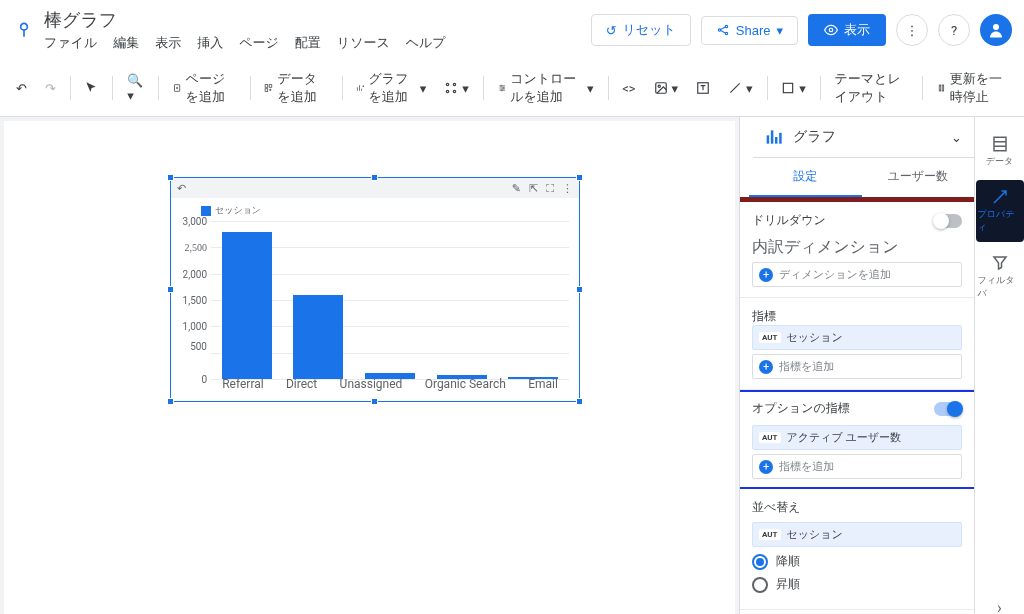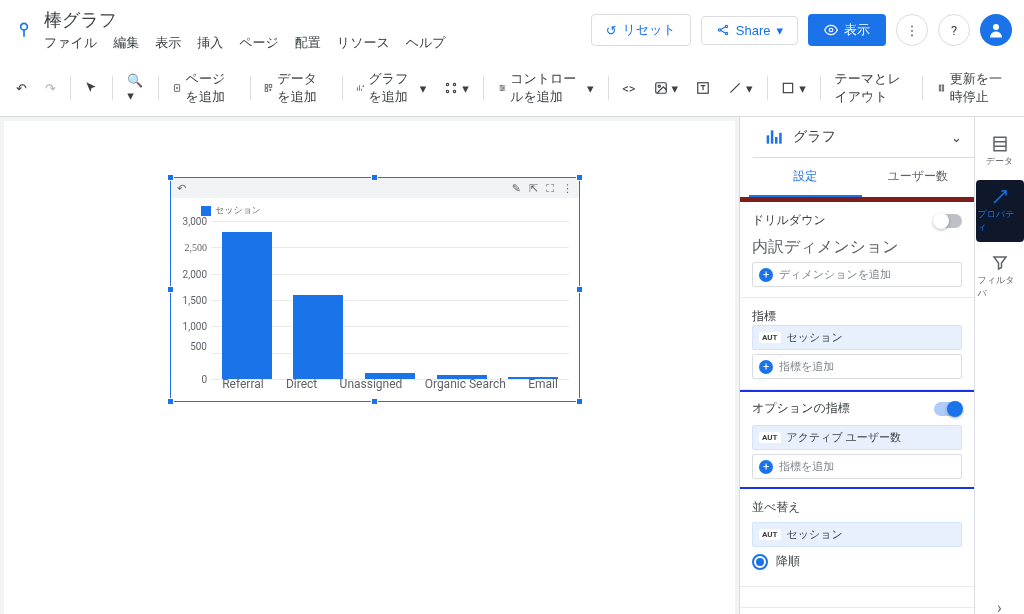--- a/index.html
+++ b/index.html
@@ -329,20 +329,24 @@
     <div class="panel-section">
       <div class="section-label" style="margin-bottom:6px">並べ替え</div>
       <div class="chip-row">
           <span class="chip-aut">AUT</span>
           <span class="chip-text">セッション</span>
         </div>
       <div class="radio-row">
           <div class="radio checked"></div>
           <span>降順</span>
         </div>
+      <div class="radio-row">
+          <div class="radio"></div>
+          <span>昇順</span>
+        </div>
     </div>
     <div class="panel-section">
       
     </div>
   </div>
 
   <div class="side-rail">
     <div class="rail-item">
       <svg width="18" height="18" viewBox="0 0 24 24" fill="none" stroke="#5f6368" stroke-width="2">
           <rect x="4" y="3" width="16" height="18"></rect>

